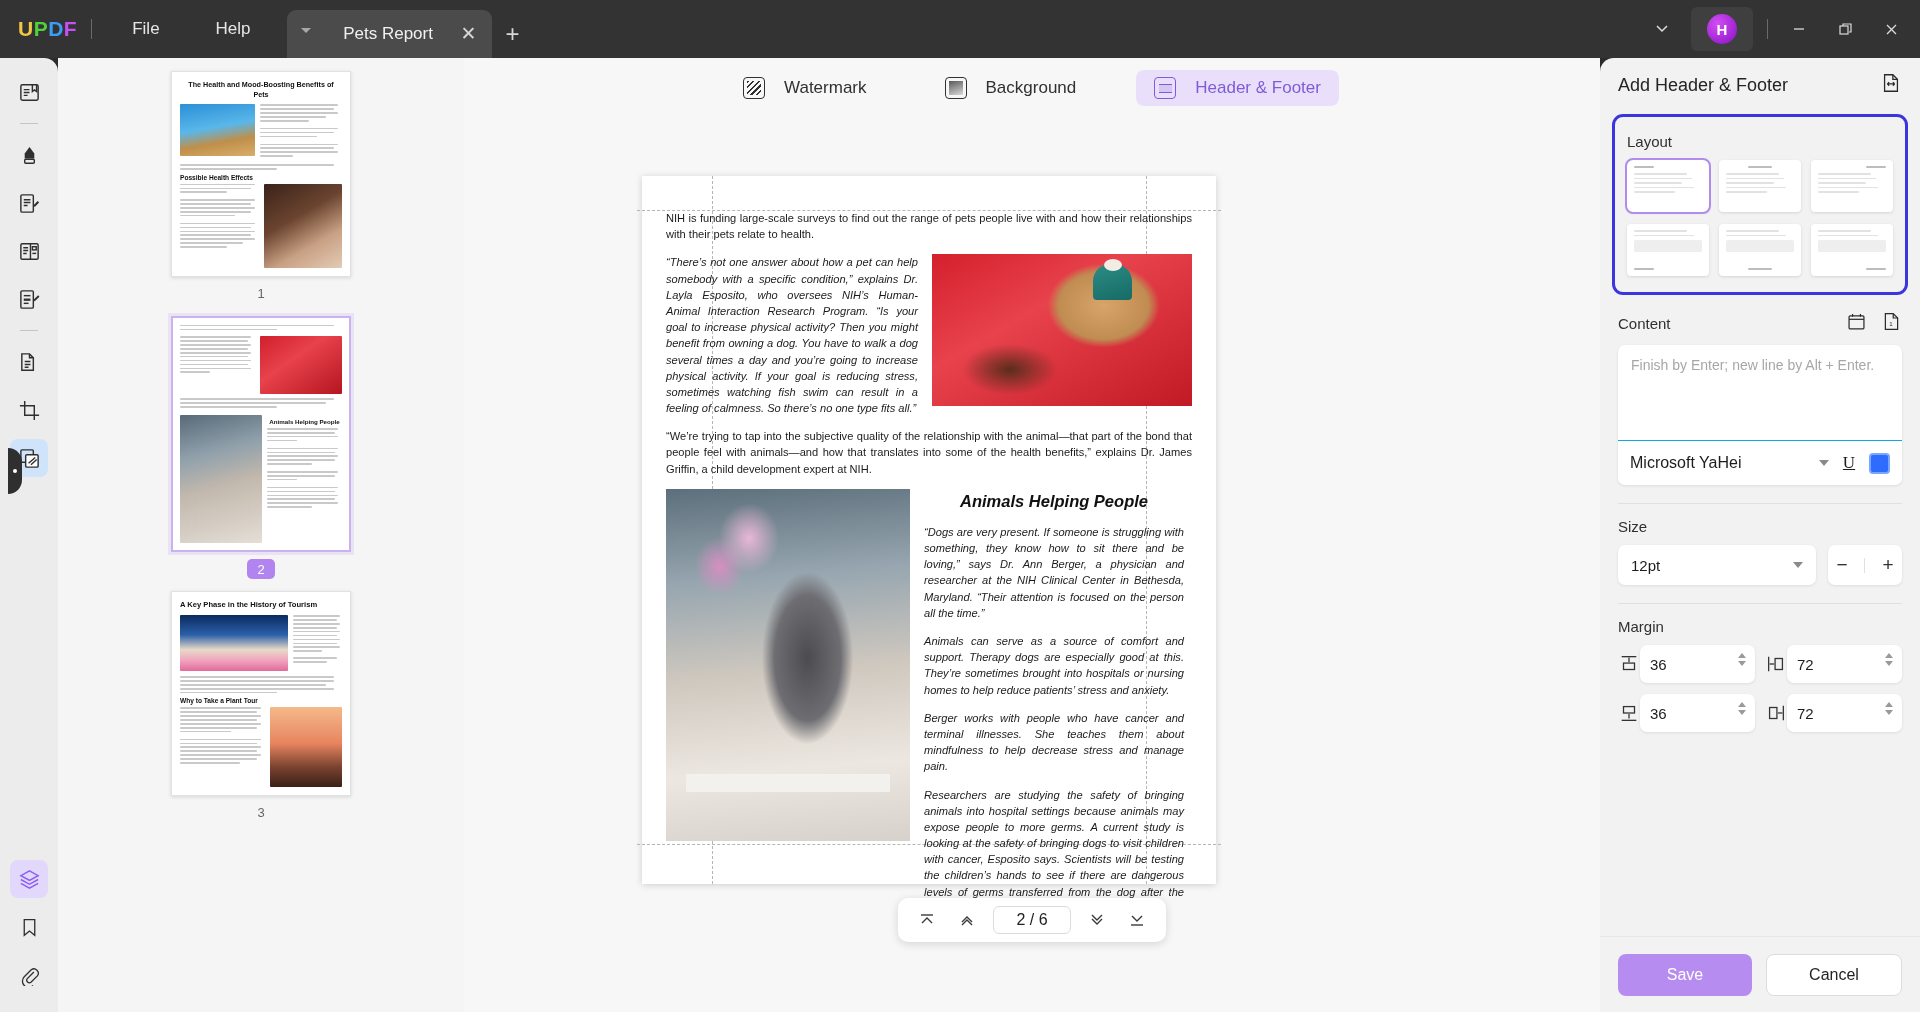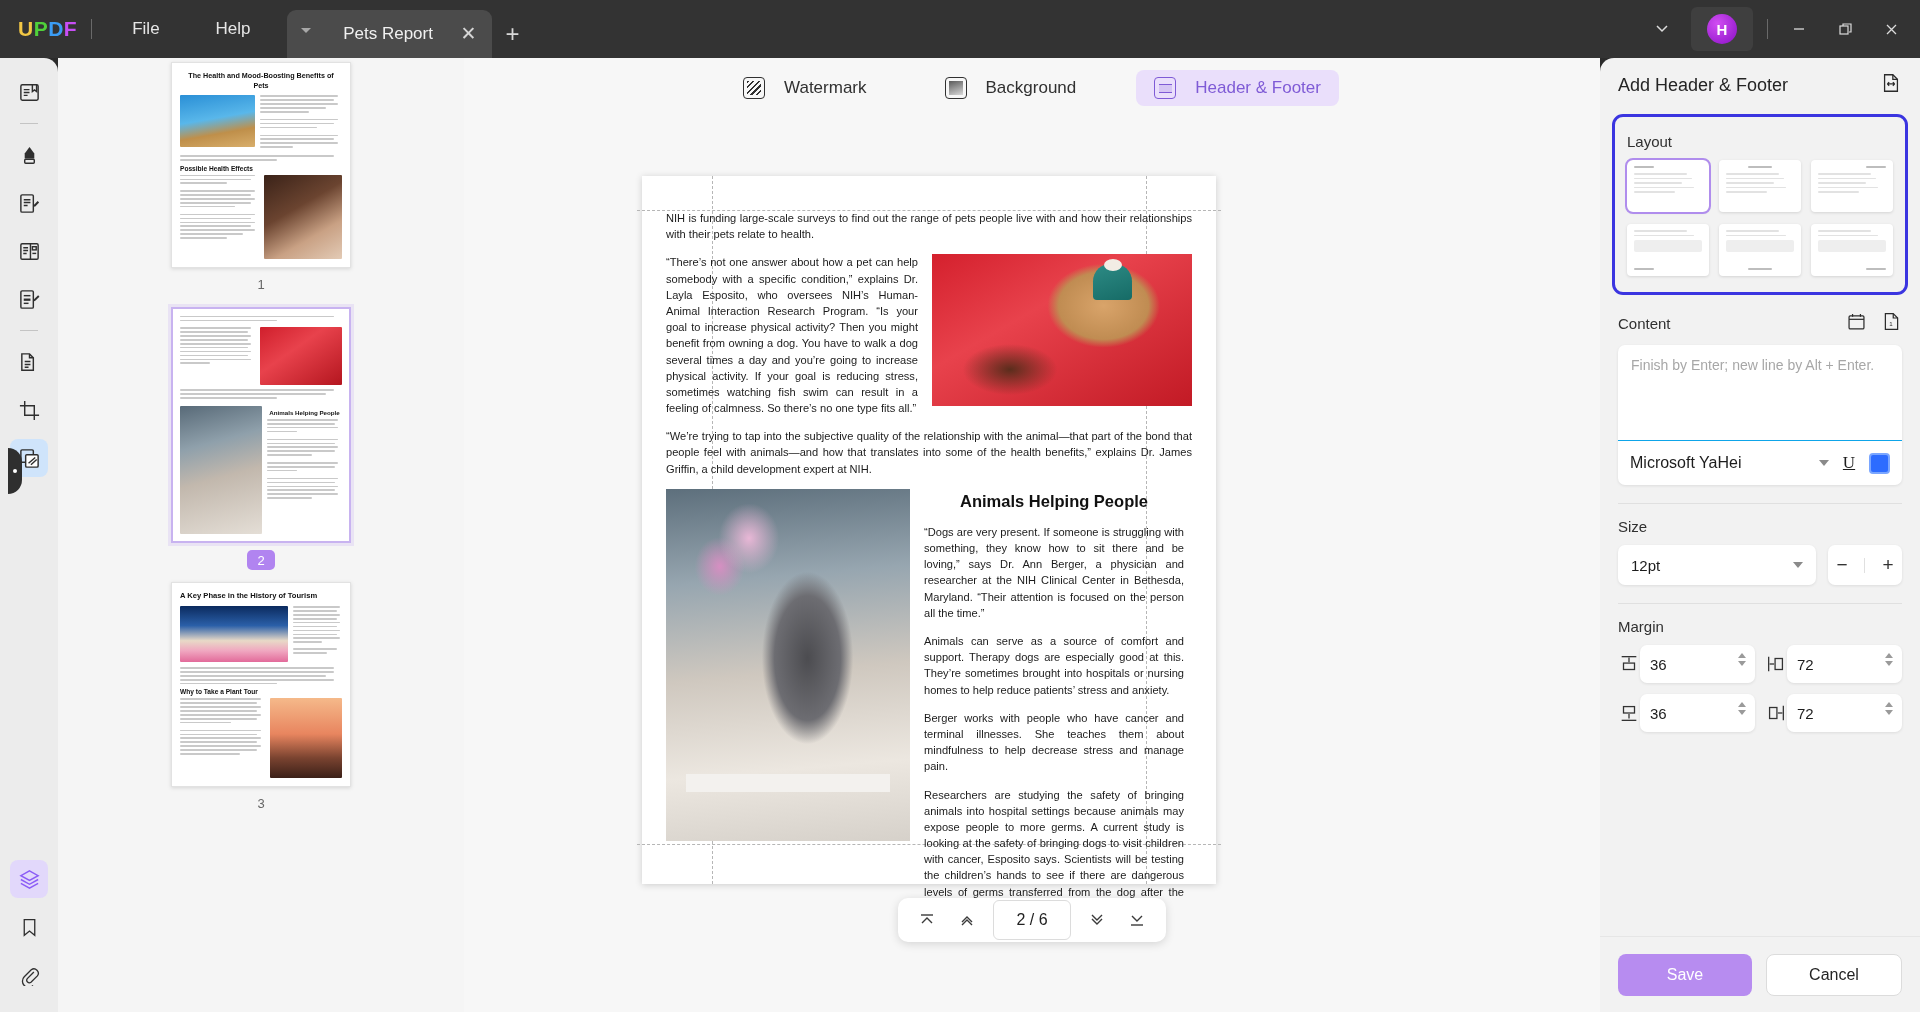--- a/index.html
+++ b/index.html
@@ -100,21 +100,21 @@
     display: flex; align-items: center; justify-content: center;
   }
   .rail-handle i {
     width: 4px; height: 4px; border-radius: 50%; background: #fff;
     display: block;
   }
 
   
   .thumbs {
     position: absolute; left: 58px; top: 58px; width: 406px; height: 954px;
-    background: #f5f5f5; overflow: hidden; padding-top: 4px;
+    background: #f5f5f5; overflow: hidden; padding-top: 13px;
   }
   .thumb-item {
     width: 180px; margin: 0 auto 12px auto;
   }
   .thumb-frame {
     width: 180px; background: #fff; border: 1px solid #e2e2e2;
     box-shadow: 0 1px 4px rgba(0,0,0,.13);
     padding: 8px; position: relative; overflow: hidden;
   }
   .thumb-frame.active {
@@ -198,21 +198,21 @@
     border-top: 1px dashed #b6b6b6; }
   .guide.v { top: 0; height: 708px; width: 0;
     border-left: 1px dashed #b6b6b6; }
   .guide.outer-h { left: -5px; width: 584px; }
 
   .doc-body {
     position: absolute; left: 24px; top: 34px; width: 526px;
     font-size: 11.1px; line-height: 1.46; color: #1b1b1b; text-align: justify;
   }
   .doc-body p { margin-bottom: 12px; }
-  .cols { display: flex; gap: 14px; align-items: flex-start; }
+  .cols { display: flex; gap: 14px; align-items: flex-start; font-style: italic; }
   .col-txt { width: 252px; }
   .col-img { width: 260px; }
   .doc-h2 {
     font-size: 16.5px; font-weight: bold; text-align: center;
     color: #111; margin-bottom: 11px;
   }
   .img-red {
     width: 100%; height: 152px;
     background:
       radial-gradient(ellipse 36% 46% at 66% 34%, #d9a46a 0%, #c08c52 48%, rgba(192,140,82,0) 60%),
@@ -248,21 +248,21 @@
     position: absolute; left: 50%; transform: translateX(-50%);
     bottom: 14px; height: 44px; background: #fff; border-radius: 10px;
     box-shadow: 0 2px 10px rgba(0,0,0,.14);
     display: flex; align-items: center; padding: 0 10px; gap: 2px;
   }
   .pn-btn {
     width: 38px; height: 34px; display: flex; align-items: center;
     justify-content: center; color: #3a3a3a; border-radius: 6px;
   }
   .pn-box {
-    width: 78px; height: 40px; border: 1px solid #dcdcdc; border-radius: 6px;
+    width: 78px; height: 28px; border: 1px solid #dcdcdc; border-radius: 6px;
     display: flex; align-items: center; justify-content: center;
     font-size: 16px; color: #222; margin: 0 5px;
   }
 
   
   .rpanel {
     position: absolute; right: 0; top: 58px; width: 320px; height: 954px;
     background: #f2f2f2; border-top-left-radius: 14px;
     display: flex; flex-direction: column;
   }

